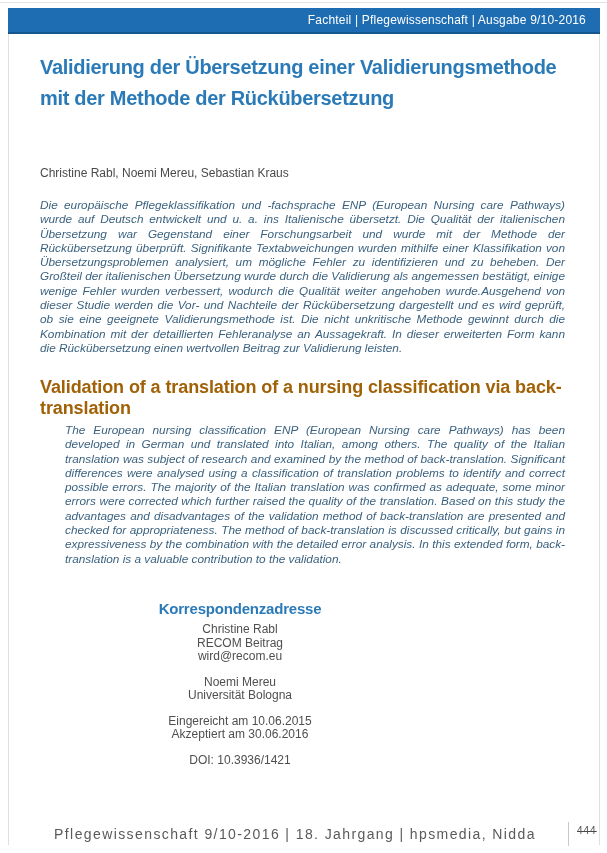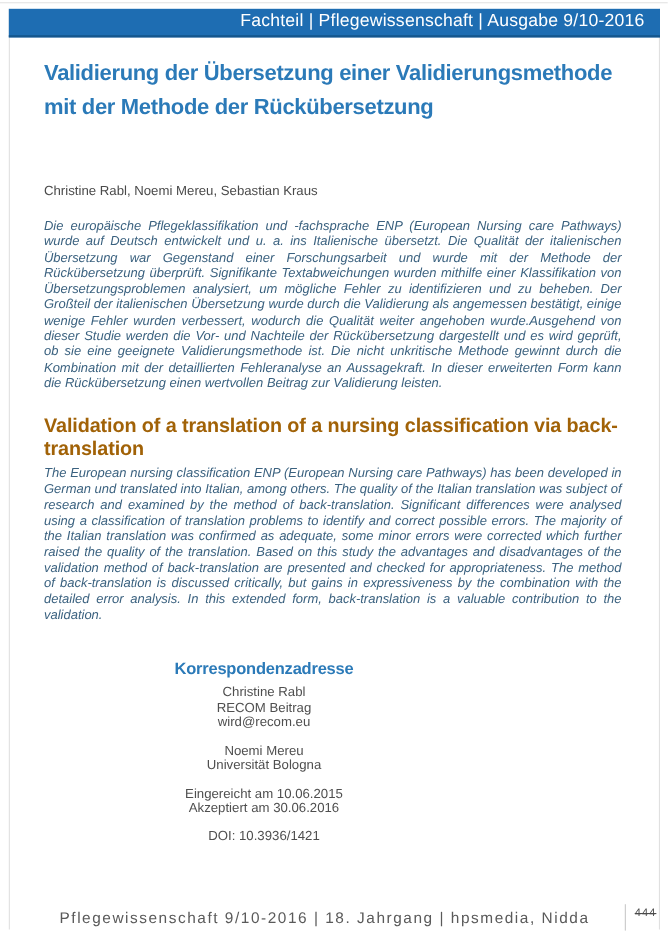--- a/index.html
+++ b/index.html
@@ -17,21 +17,21 @@
   .edge-left   { position: absolute; left: 8px;  top: 8px; bottom: 8px; width: 1px; background: #e0e0e0; }
   .edge-right  { position: absolute; right: 7px; top: 8px; bottom: 8px; width: 1px; background: #e0e0e0; }
 
   .header-bar {
     position: absolute; left: 8px; right: 7px; top: 8px; height: 26px;
     background: #1e6db2; border-bottom: 2px solid #15568c;
     display: flex; align-items: center; justify-content: flex-end;
     padding-right: 14px;
   }
   .header-bar span {
-    color: #ffffff; font-size: 16px; letter-spacing: 0.2px;
+    color: #ffffff; font-size: 12px; letter-spacing: 0.2px;
   }
 
   .title {
     position: absolute; left: 40px; top: 52px; width: 548px;
     color: #2b7ab8; font-size: 20px; font-weight: bold;
     line-height: 31px; letter-spacing: -0.3px;
     white-space: pre-line;
   }
 
   .authors {
@@ -45,21 +45,21 @@
     line-height: 14.3px; text-align: justify;
   }
 
   .en-section { position: absolute; left: 40px; top: 377px; width: 525px; }
   .en-heading {
     color: #a16207; font-size: 18px; font-weight: bold;
     margin-bottom: 4px; letter-spacing: -0.1px;
   }
   .abstract-en {
     color: #3a617f; font-size: 11.8px; font-style: italic;
-    line-height: 14.3px; text-align: justify;
+    line-height: 14.3px; text-align: justify; margin-left: 25px;
   }
 
   .korrespondenz { position: absolute; left: 40px; top: 600px; width: 400px; text-align: center; }
   .korr-heading {
     color: #2b7ab8; font-size: 15px; font-weight: bold;
     margin-bottom: 6px; letter-spacing: -0.2px;
   }
   .korr-block { margin-bottom: 12px; }
   .korr-block div {
     color: #4f4f4f; font-size: 12px; line-height: 13.5px;

